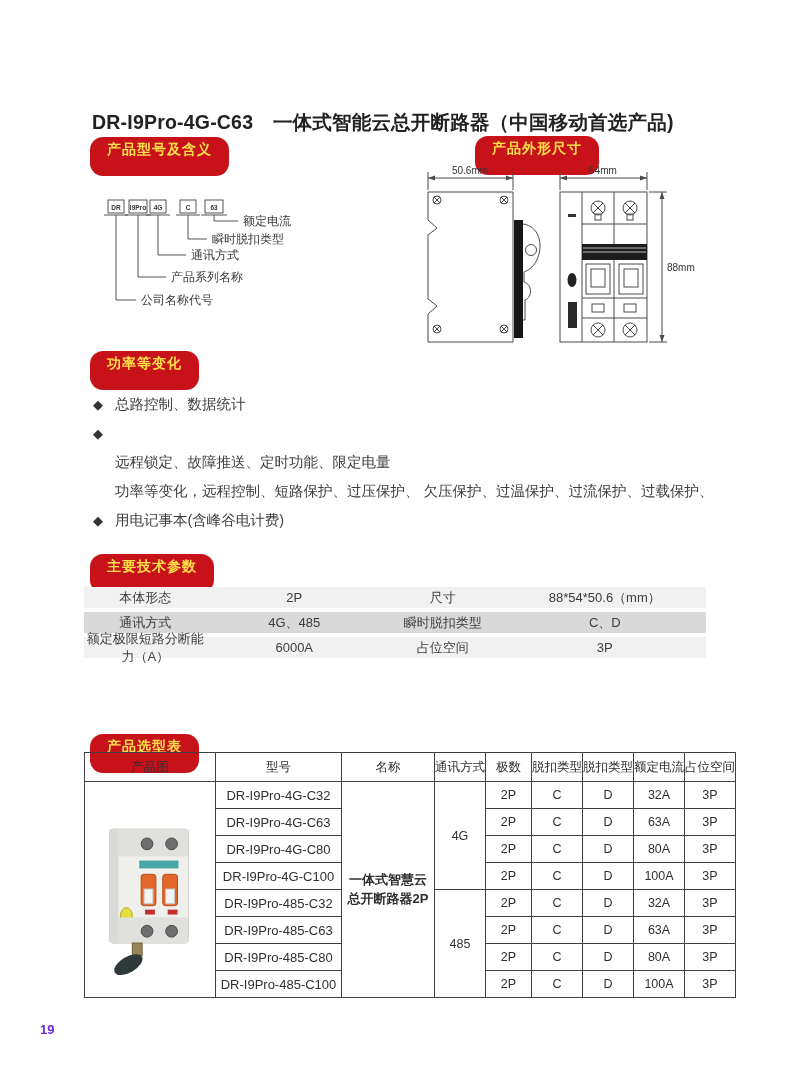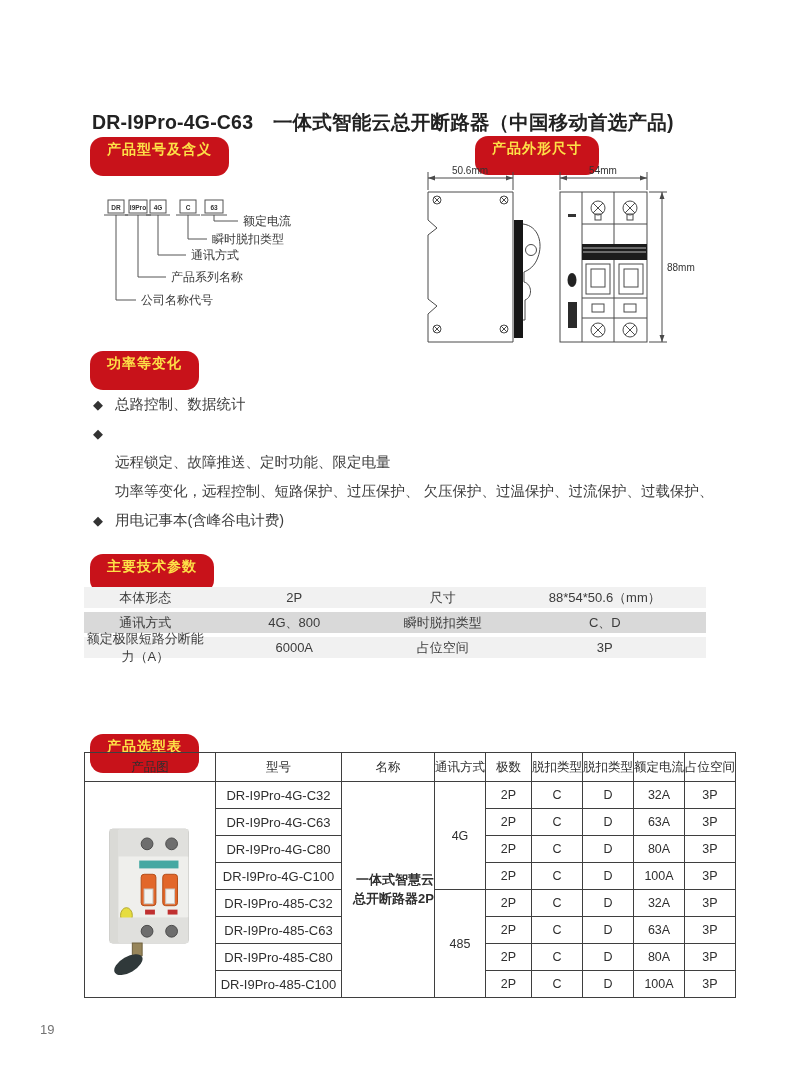--- a/index.html
+++ b/index.html
@@ -47,25 +47,25 @@
 
   table.sel{
     position:absolute;left:84px;top:752px;border-collapse:collapse;table-layout:fixed;
   }
   table.sel th,table.sel td{
     border:1px solid #3f3f3f;text-align:center;vertical-align:middle;
     font-size:12.5px;color:#2f2f2f;padding:0;height:26px;overflow:hidden;white-space:nowrap;
   }
   table.sel th{height:28px;font-weight:normal;}
   table.sel td.model{font-size:13px;}
-  table.sel td.pname{font-weight:bold;font-size:13px;line-height:1.4;text-align:right;}
+  table.sel td.pname{font-weight:bold;font-size:13px;line-height:1.4;}
   table.sel td.imgcell{background:#fff;}
   .photo-wrap{display:flex;justify-content:center;align-items:center;height:100%;}
 
-  .page-number{position:absolute;left:40px;top:1022px;font-size:13px;font-weight:normal;color:#737373;}
+  .page-number{position:absolute;left:40px;top:1022px;font-size:13px;font-weight:bold;color:#6d28d9;}
 
   svg text.cjk{font-family:"Liberation Sans","DejaVu Sans",sans-serif;}
 </style>
 </head>
 <body>
 
 <div class="page">
 
   <div class="doc-title">DR-I9Pro-4G-C63　一体式智能云总开断路器（中国移动首选产品)</div>
 
@@ -200,21 +200,21 @@
 
   <div class="tech-table">
       <div class="tech-row">
         <div class="tc c0">本体形态</div>
         <div class="tc c1">2P</div>
         <div class="tc c2">尺寸</div>
         <div class="tc c3">88*54*50.6（mm）</div>
       </div>
       <div class="tech-row">
         <div class="tc c0">通讯方式</div>
-        <div class="tc c1">4G、800</div>
+        <div class="tc c1">4G、485</div>
         <div class="tc c2">瞬时脱扣类型</div>
         <div class="tc c3">C、D</div>
       </div>
       <div class="tech-row">
         <div class="tc c0">额定极限短路分断能力（A）</div>
         <div class="tc c1">6000A</div>
         <div class="tc c2">占位空间</div>
         <div class="tc c3">3P</div>
       </div>
     </div>

